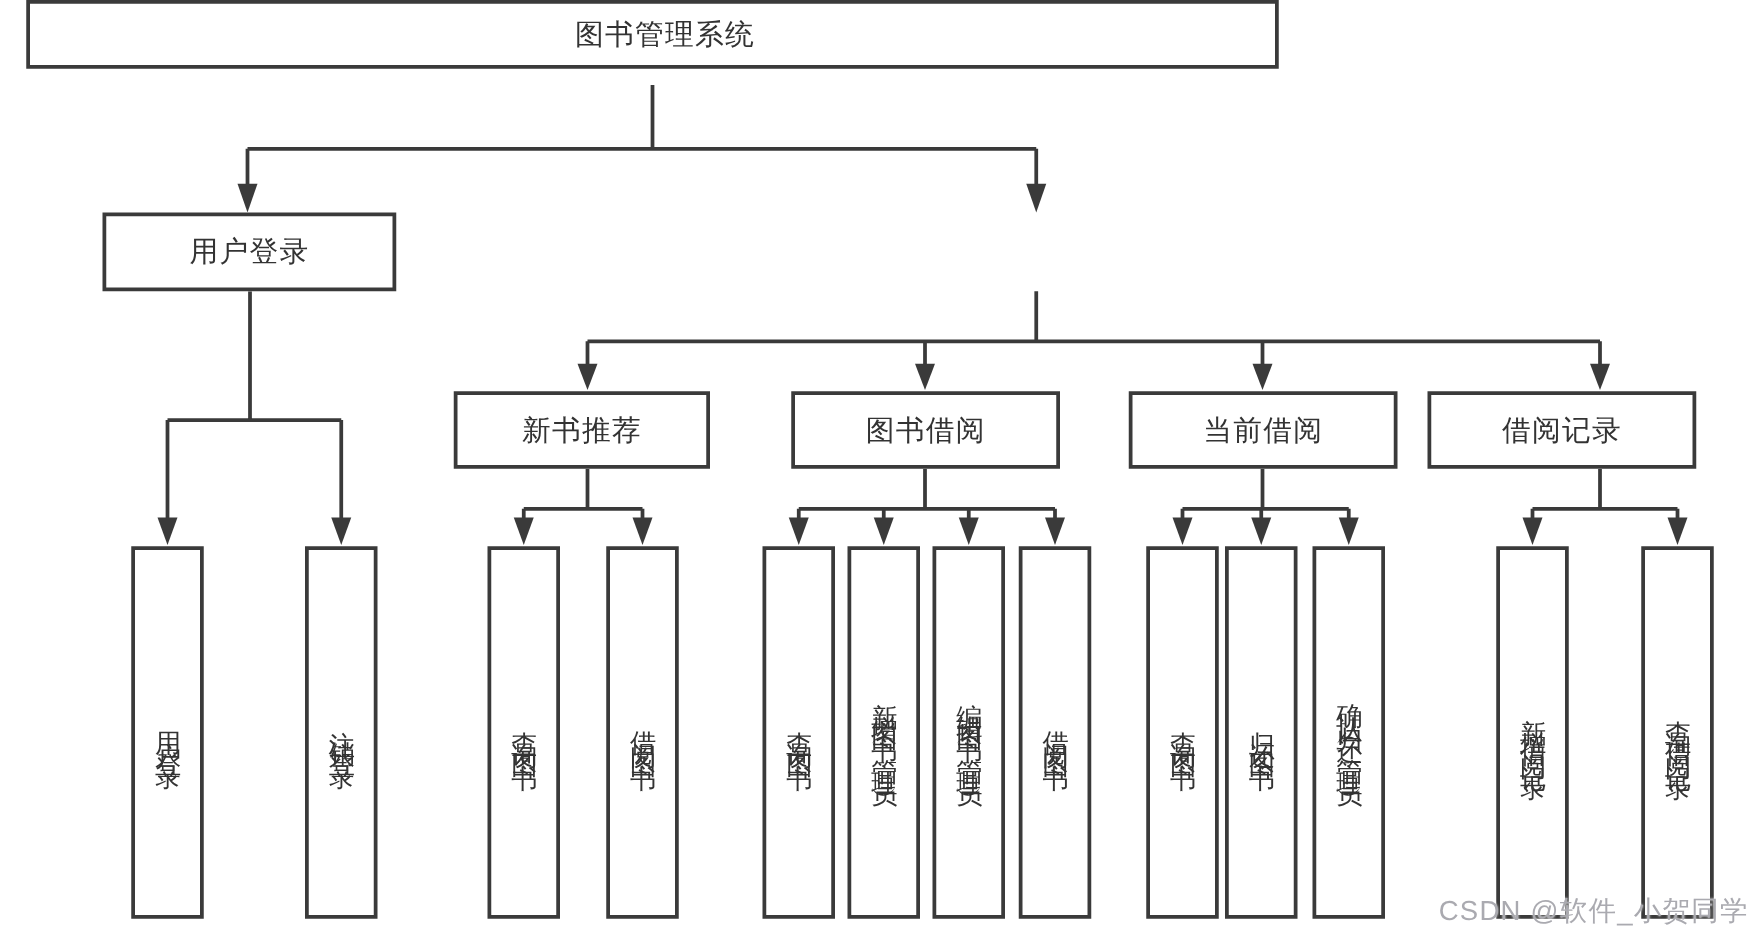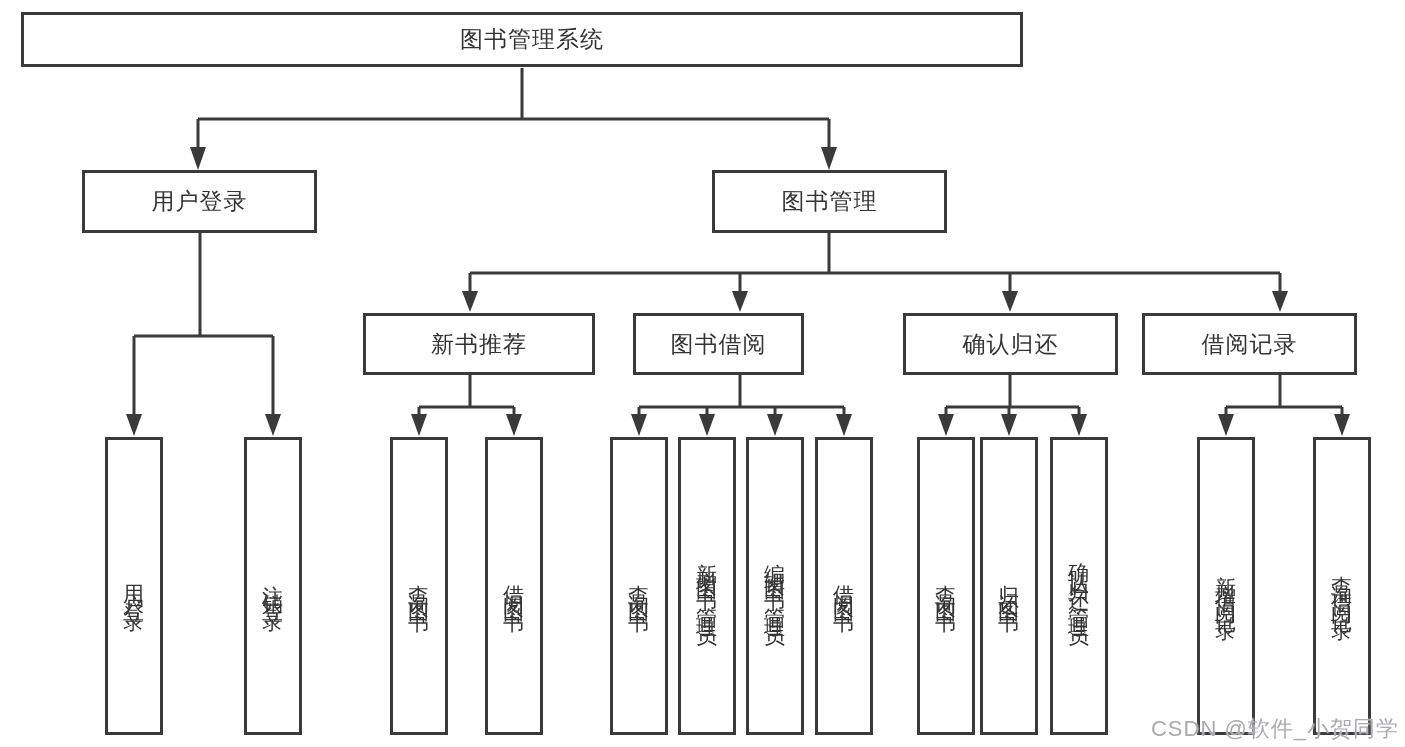--- a/index.html
+++ b/index.html
@@ -78,39 +78,36 @@
       <polygon points="767,414 783,414 775,436"></polygon>
       <polygon points="836,414 852,414 844,436"></polygon>
       <polygon points="938,414 954,414 946,436"></polygon>
       <polygon points="1001,414 1017,414 1009,436"></polygon>
       <polygon points="1071,414 1087,414 1079,436"></polygon>
       <polygon points="1218,414 1234,414 1226,436"></polygon>
       <polygon points="1334,414 1350,414 1342,436"></polygon>
     </g>
   </svg>
 
-  <div class="hbox" style="left:21px;top:12px;width:1002px;height:55px;padding-left:20px;">
+  <div class="hbox" style="left:21px;top:0;width:1002px;height:55px;padding-left:20px;">
     <span>图书管理系统</span>
   </div>
 
   <div class="hbox" style="left:82px;top:170px;width:235px;height:63px;">
     <span>用户登录</span>
   </div>
-  <div class="hbox" style="left:712px;top:170px;width:235px;height:63px;">
-    <span>图书管理</span>
-  </div>
 
-  <div class="hbox" style="left:363px;top:313px;width:232px;height:62px;font-family:Liberation Mono, monospace;">
+  <div class="hbox" style="left:363px;top:313px;width:205px;height:62px;font-family:Liberation Mono, monospace;">
     <span>新书推荐</span>
   </div>
-  <div class="hbox" style="left:633px;top:313px;width:171px;height:62px;">
+  <div class="hbox" style="left:633px;top:313px;width:215px;height:62px;">
     <span>图书借阅</span>
   </div>
   <div class="hbox" style="left:903px;top:313px;width:215px;height:62px;">
-    <span>确认归还</span>
+    <span>当前借阅</span>
   </div>
   <div class="hbox" style="left:1142px;top:313px;width:215px;height:62px;">
     <span>借阅记录</span>
   </div>
 
   <div class="leaf" style="left:105px;">
     <span>用户登录</span>
   </div>
   <div class="leaf" style="left:244px;">
     <span>注销登录</span>

